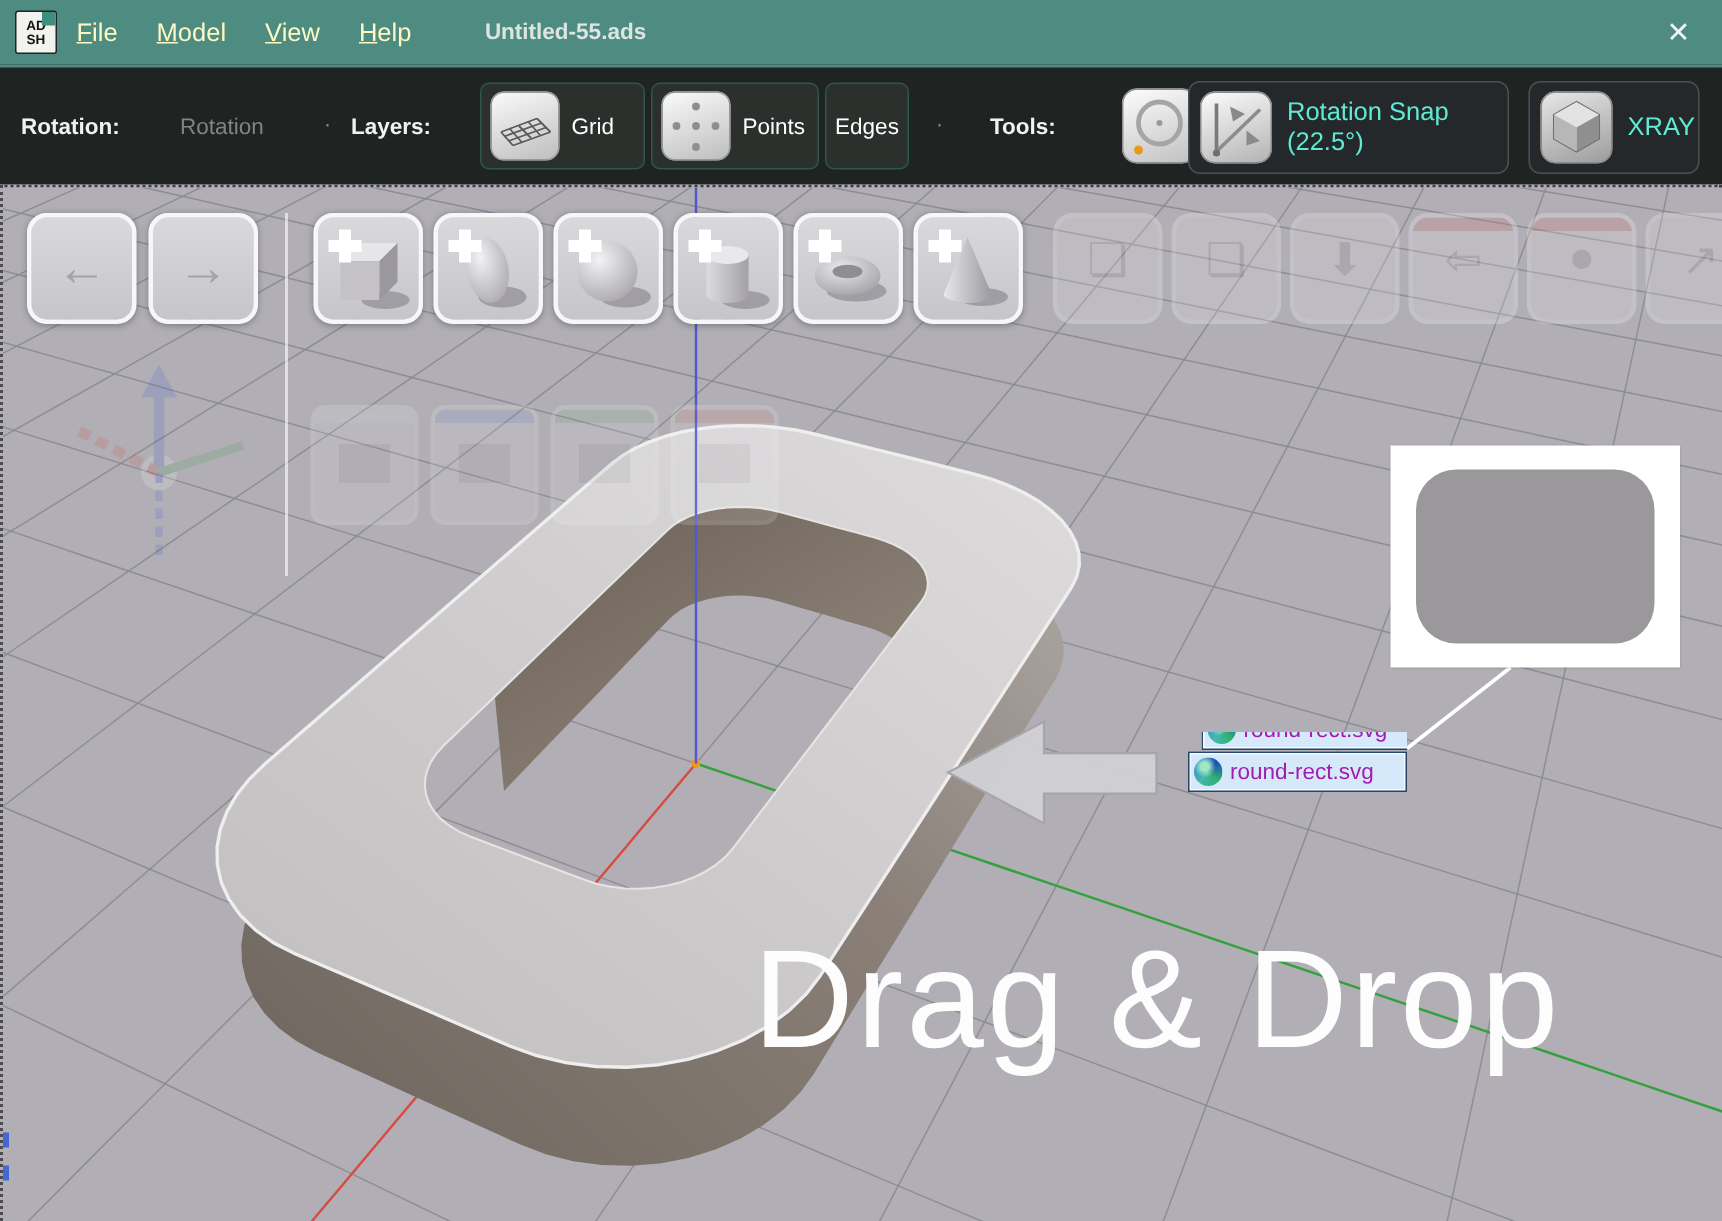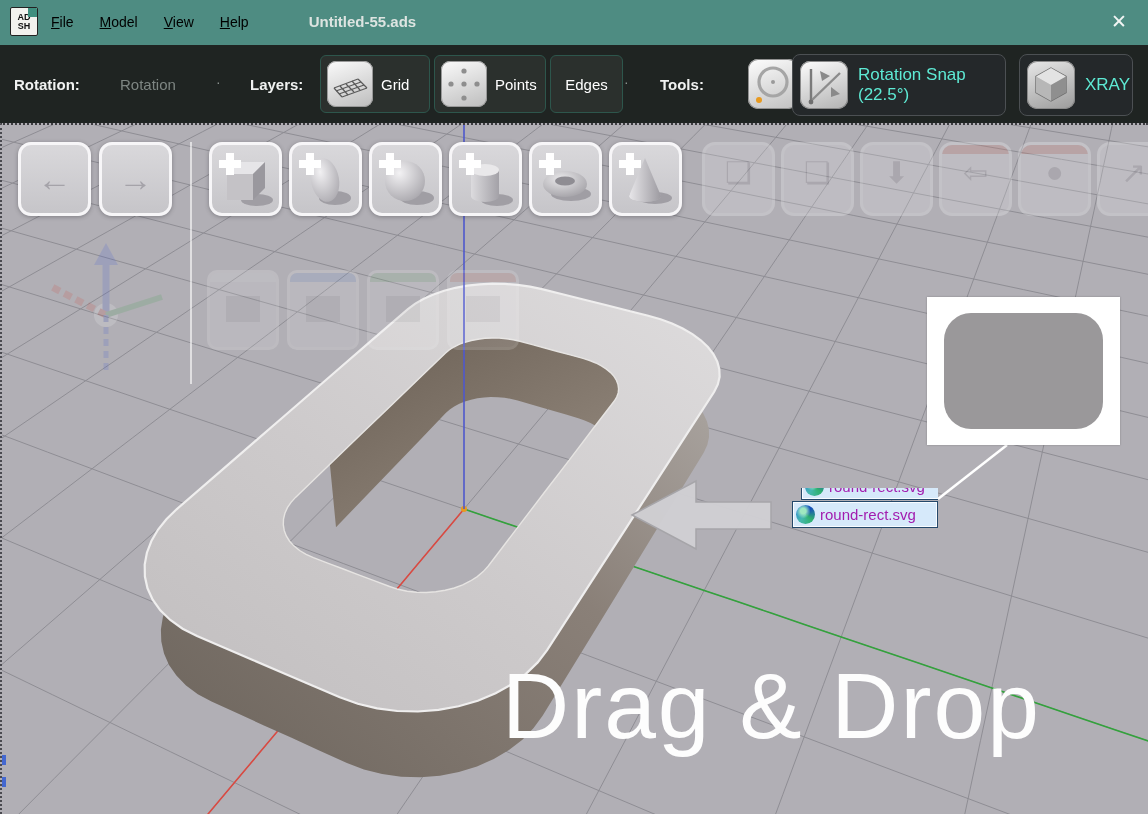--- a/index.html
+++ b/index.html
@@ -4,24 +4,24 @@
 <style>
   html,body{margin:0;padding:0;background:#666;}
   #app{position:relative;width:1148px;height:814px;overflow:hidden;font-family:"Liberation Sans",sans-serif;
        -webkit-font-smoothing:antialiased;}
   
   #titlebar{position:absolute;left:0;top:0;width:1148px;height:43px;background:#4E8C82;display:flex;align-items:center;}
   #logo{width:26px;height:27px;background:#f2f2ee;border:1px solid #222;border-radius:2px;margin-left:10px;
         display:flex;flex-direction:column;align-items:center;justify-content:center;position:relative;overflow:hidden;}
   #logo .ll{font-size:9px;line-height:9px;font-weight:bold;color:#111;letter-spacing:0;}
   #logo .corner{position:absolute;right:0;top:0;width:9px;height:9px;background:#3f8f7f;}
-  .menu-item{color:#000000;font-size:14px;padding:0 13px;cursor:default;}
+  .menu-item{color:#fef9c3;font-size:17px;padding:0 13px;cursor:default;}
   .menu-item:first-of-type{margin-left:18px;}
   .menu-initial{text-decoration:underline;}
-  #doc-title{color:#dde4e1;font-size:15px;font-weight:bold;margin-left:47px;}
+  #doc-title{color:#dde4e1;font-size:15px;font-weight:bold;margin-left:36px;}
   #close-btn{margin-left:auto;margin-right:14px;color:#f2f5f4;font-size:19px;width:30px;text-align:center;}
   
   #toolbar{position:absolute;left:0;top:43px;width:1148px;height:80px;background:#1F2422;border-top:2px solid #4E8C82;box-sizing:border-box;}
   .tb-label{position:absolute;top:31px;color:#f0f2f1;font-size:15px;font-weight:bold;}
   .tb-value{position:absolute;top:31px;color:#7e8683;font-size:15px;}
   .tb-dot{position:absolute;top:29px;color:#8a918e;font-size:14px;}
   .tb-btn{position:absolute;top:10px;height:58px;background:#2b302d;border:1px solid #2d564c;border-radius:6px;
           display:flex;align-items:center;box-sizing:border-box;color:#fff;font-size:15px;}
   .tb-btn .icon-sq{width:46px;height:46px;border-radius:9px;margin:0 8px 0 6px;background:linear-gradient(160deg,#fbfbfb,#bdbdbd);box-shadow:inset 0 0 0 1px #999;}
   .tb-btn2{position:absolute;top:9px;height:62px;background:#24282a;border:1px solid #4c5053;border-radius:8px;
@@ -58,21 +58,21 @@
   .chip{display:flex;align-items:center;height:27px;background:#D6E9FA;border:1px solid #24486B;
         box-shadow:inset 0 0 0 1px rgba(255,255,255,.85);box-sizing:border-box;padding:0 9px 0 3px;}
   .chip .edge-ico{width:19px;height:19px;border-radius:50%;margin-right:5px;flex:0 0 auto;
         background:radial-gradient(circle at 38% 32%,#9fe8c0 0 16%,rgba(0,0,0,0) 42%),
                    conic-gradient(from 220deg,#45b8ae,#2f86d6,#1750b8,#2fb06e,#45b8ae);}
   .chip .fname{font-size:15px;color:#a21caf;white-space:nowrap;}
   #chip-main{position:absolute;left:790px;top:376px;width:146px;z-index:4;}
   #chip-ghost{position:absolute;left:799px;top:363px;width:137px;height:13px;overflow:hidden;z-index:3;}
   #chip-ghost .chip{margin-top:-15px;width:146px;}
   
-  #dragdrop-text{position:absolute;left:500px;top:528px;font-size:93px;font-weight:200;letter-spacing:2px;
+  #dragdrop-text{position:absolute;left:500px;top:488px;font-size:93px;font-weight:200;letter-spacing:2px;
                  color:#fdfdfd;z-index:1;white-space:nowrap;}
 </style>
 </head>
 <body>
 
 <div id="app">
 
   <div id="titlebar">
     <div id="logo">
       <div class="ll">AD</div>
@@ -84,21 +84,21 @@
     <div class="menu-item"><span class="menu-initial">V</span><span>iew</span></div>
     <div class="menu-item"><span class="menu-initial">H</span><span>elp</span></div>
     <div id="doc-title">Untitled-55.ads</div>
     <div id="close-btn">✕</div>
   </div>
 
   <div id="toolbar">
     <div class="tb-label" style="left:14px">Rotation:</div>
     <div class="tb-value" style="left:120px">Rotation</div>
     <div class="tb-dot" style="left:216px">·</div>
-    <div class="tb-label" style="left:250px">Layers:</div>
+    <div class="tb-label" style="left:234px">Layers:</div>
 
     <div class="tb-btn" style="left:434px;width:112px">
       <div class="icon-sq">
         <svg width="46" height="46">
             <g fill="#8e8e8e">
           <circle cx="23" cy="10" r="2.6"></circle>
               <circle cx="10" cy="23" r="2.6"></circle>
               <circle cx="23" cy="23" r="2.6"></circle>
           <circle cx="36" cy="23" r="2.6"></circle>
               <circle cx="23" cy="37" r="2.6"></circle>
@@ -113,21 +113,21 @@
         <svg width="46" height="46">
             <g stroke="#5a5a5a" stroke-width="1.2" fill="none">
           <path d="M7,27 L31,18 M9,30 L34,21 M12,33 L37,24 M15,36 L40,27"></path>
           <path d="M7,27 L15,36 M13,25 L21,34 M19,23 L27,31 M25,20 L33,29 M31,18 L40,27"></path>
             </g>
           </svg>
       </div>
       <span>Grid</span>
     </div>
 
-    <div class="tb-btn" style="left:550px;width:73px;justify-content:center">
+    <div class="tb-btn" style="left:550px;width:56px;justify-content:center">
       <span>Edges</span>
     </div>
 
     <div class="tb-dot" style="left:624px">·</div>
     <div class="tb-label" style="left:660px">Tools:</div>
 
     <div class="lone-icon" style="left:748px">
       <svg width="50" height="50">
         <circle cx="25" cy="23" r="14" fill="none" stroke="#a5a5a5" stroke-width="3.2"></circle>
         <circle cx="25" cy="23" r="2" fill="#9a9a9a"></circle>

